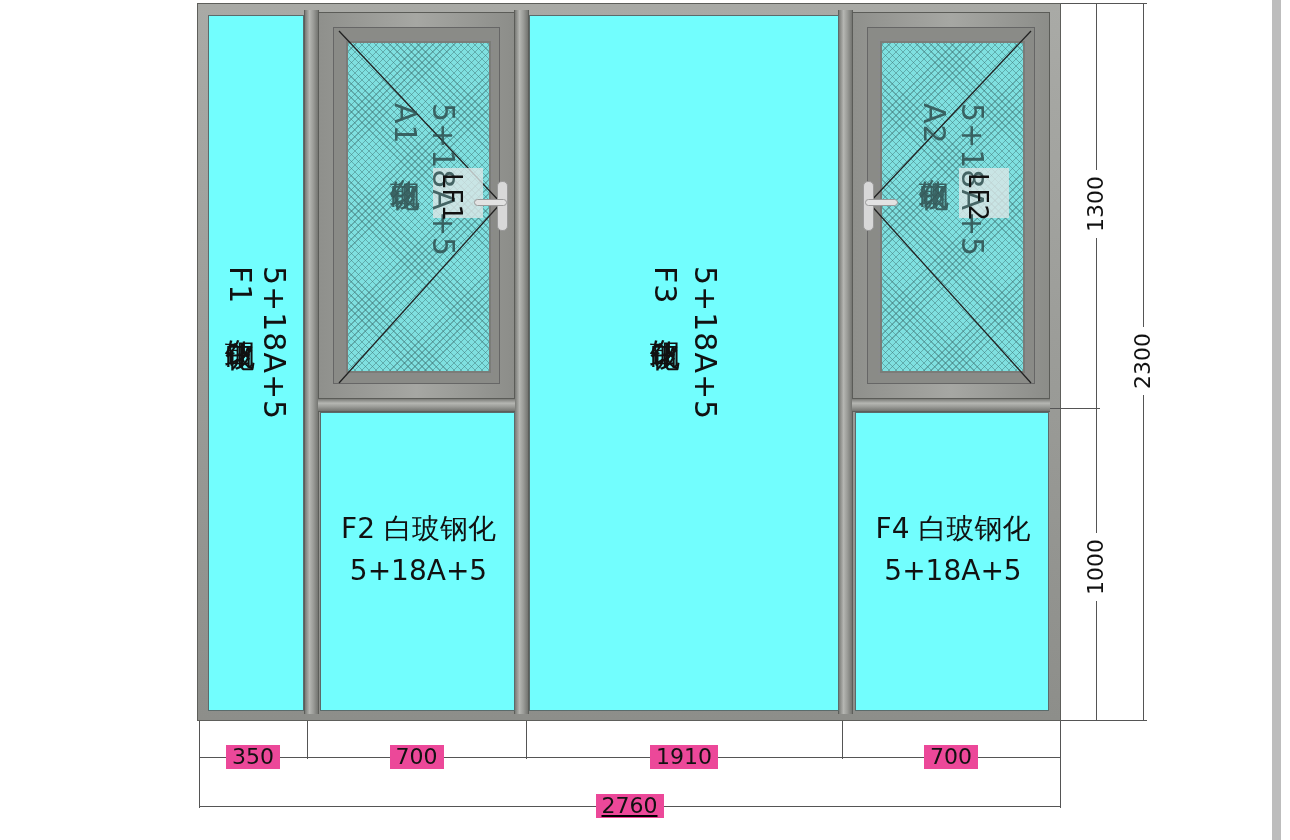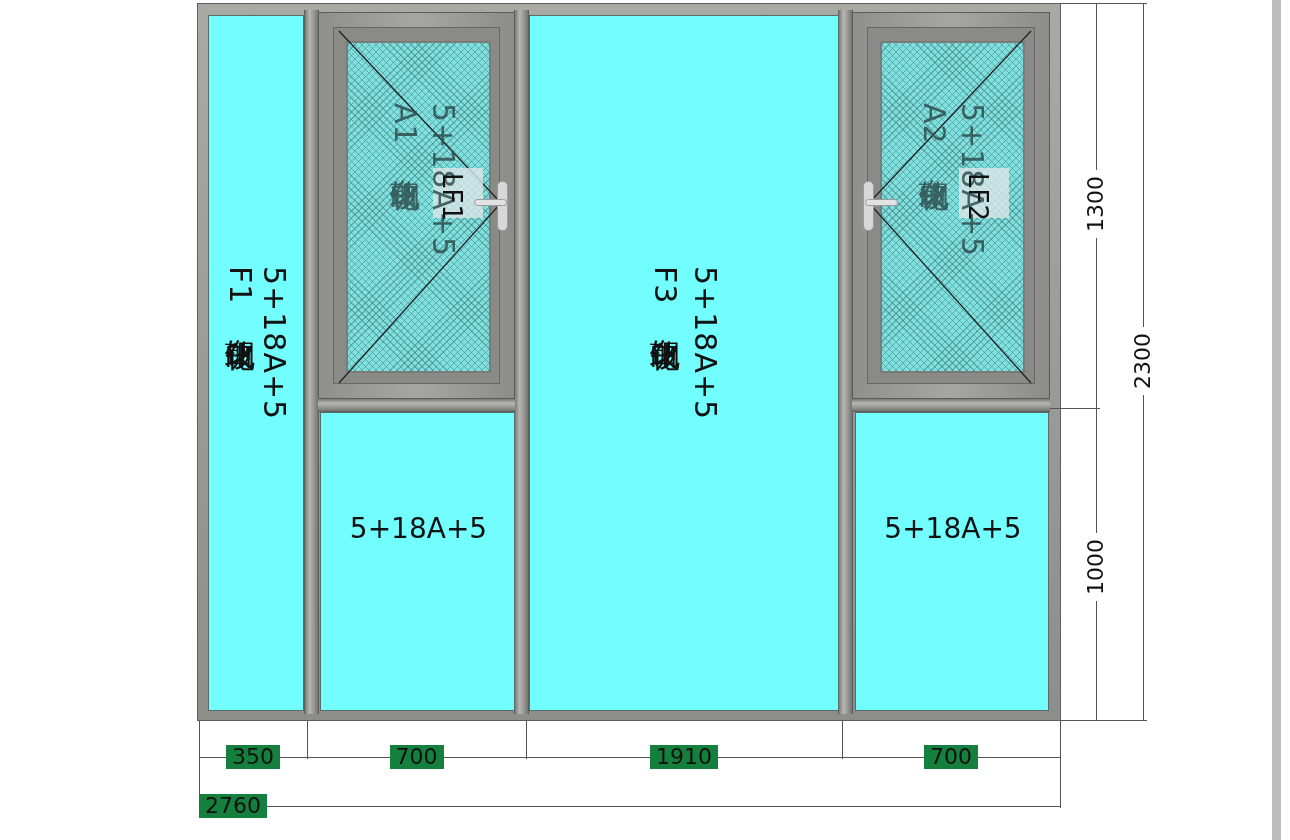--- a/index.html
+++ b/index.html
@@ -44,21 +44,21 @@
     font-size:30px;
     color:#111;
     line-height:1;
     white-space:nowrap;
     letter-spacing:1px;
   }
   .vtext.dim { color:#2f4f4f; opacity:0.85; }
   .htext { font-size:28px; color:#111; text-align:center; line-height:42px; white-space:nowrap; }
   .dimline-h { border-top:1px solid #555; height:0; }
   .dimline-v { border-left:1px solid #555; width:0; }
-  .dimlabel { font-size:22px; color:#111; background:#15803d; padding:0 6px; line-height:24px; white-space:nowrap; }
+  .dimlabel { font-size:22px; color:#111; background:#ec4899; padding:0 6px; line-height:24px; white-space:nowrap; }
   .dimlabel-v { font-size:22px; color:#111; background:#fff; padding:6px 0; line-height:24px; writing-mode:vertical-rl; transform:rotate(180deg); white-space:nowrap; }
   .handle-plate { background:#d8d8d8; border:1px solid #9a9a9a; border-radius:5px; }
   .handle-lever { background:#e2e2e2; border:1px solid #9a9a9a; border-radius:4px; }
   .code-patch { background:rgba(220,230,230,0.8); }
   .scrollbar { background:#bdbdbd; }
 </style>
 </head>
 <body>
 
 <div class="abs frame" style="left:197px;top:3px;width:864px;height:718px;"></div>
@@ -91,20 +91,21 @@
     <div class="vtext dim">A1 白玻钢化</div>
   </div>
   <div class="abs vtext" style="left:120px;top:160px;font-size:26px;">LF1</div>
 
   <div class="abs handle-plate" style="left:178px;top:168px;width:11px;height:50px;"></div>
   <div class="abs handle-lever" style="left:155px;top:186px;width:33px;height:7px;"></div>
 </div>
 
 <div class="abs glass" style="left:320px;top:412px;width:195px;height:299px;">
   <div class="abs htext" style="left:0;top:95px;width:195px;">
+    <div>F2 白玻钢化</div>
     <div>5+18A+5</div>
   </div>
 </div>
 
 <div class="abs glass" style="left:529px;top:15px;width:310px;height:696px;">
   <div class="abs" style="left:0;top:250px;width:310px;height:200px;display:flex;justify-content:center;gap:10px;flex-direction:row-reverse;">
     <div class="vtext">5+18A+5</div>
     <div class="vtext">F3 白玻钢化</div>
   </div>
 </div>
@@ -121,20 +122,21 @@
     <div class="vtext dim">5+18A+5</div>
     <div class="vtext dim">A2 白玻钢化</div>
   </div>
   <div class="abs vtext" style="left:112px;top:160px;font-size:26px;">LF2</div>
   <div class="abs handle-plate" style="left:10px;top:168px;width:11px;height:50px;"></div>
   <div class="abs handle-lever" style="left:12px;top:186px;width:33px;height:7px;"></div>
 </div>
 
 <div class="abs glass" style="left:855px;top:412px;width:194px;height:299px;">
   <div class="abs htext" style="left:0;top:95px;width:194px;">
+    <div>F4 白玻钢化</div>
     <div>5+18A+5</div>
   </div>
 </div>
 
 <div class="abs dimline-h" style="left:1061px;top:3px;width:86px;"></div>
 <div class="abs dimline-h" style="left:1050px;top:408px;width:50px;"></div>
 <div class="abs dimline-h" style="left:1061px;top:720px;width:86px;"></div>
 
 <div class="abs dimline-v" style="left:1096px;top:3px;height:717px;"></div>
 <div class="abs" style="left:1084px;top:170px;width:24px;display:flex;justify-content:center;">
@@ -163,17 +165,17 @@
   <div class="dimlabel">700</div>
 </div>
 <div class="abs" style="left:526px;top:745px;width:316px;display:flex;justify-content:center;">
   <div class="dimlabel">1910</div>
 </div>
 <div class="abs" style="left:842px;top:745px;width:218px;display:flex;justify-content:center;">
   <div class="dimlabel">700</div>
 </div>
 
 <div class="abs dimline-h" style="left:199px;top:806px;width:861px;"></div>
-<div class="abs" style="left:199px;top:794px;width:861px;display:flex;">
+<div class="abs" style="left:199px;top:794px;width:861px;display:flex;justify-content:center;text-decoration:underline;">
   <div class="dimlabel">2760</div>
 </div>
 
 <div class="abs scrollbar" style="left:1272px;top:0;width:9px;height:840px;"></div>
 
 </body></html>

